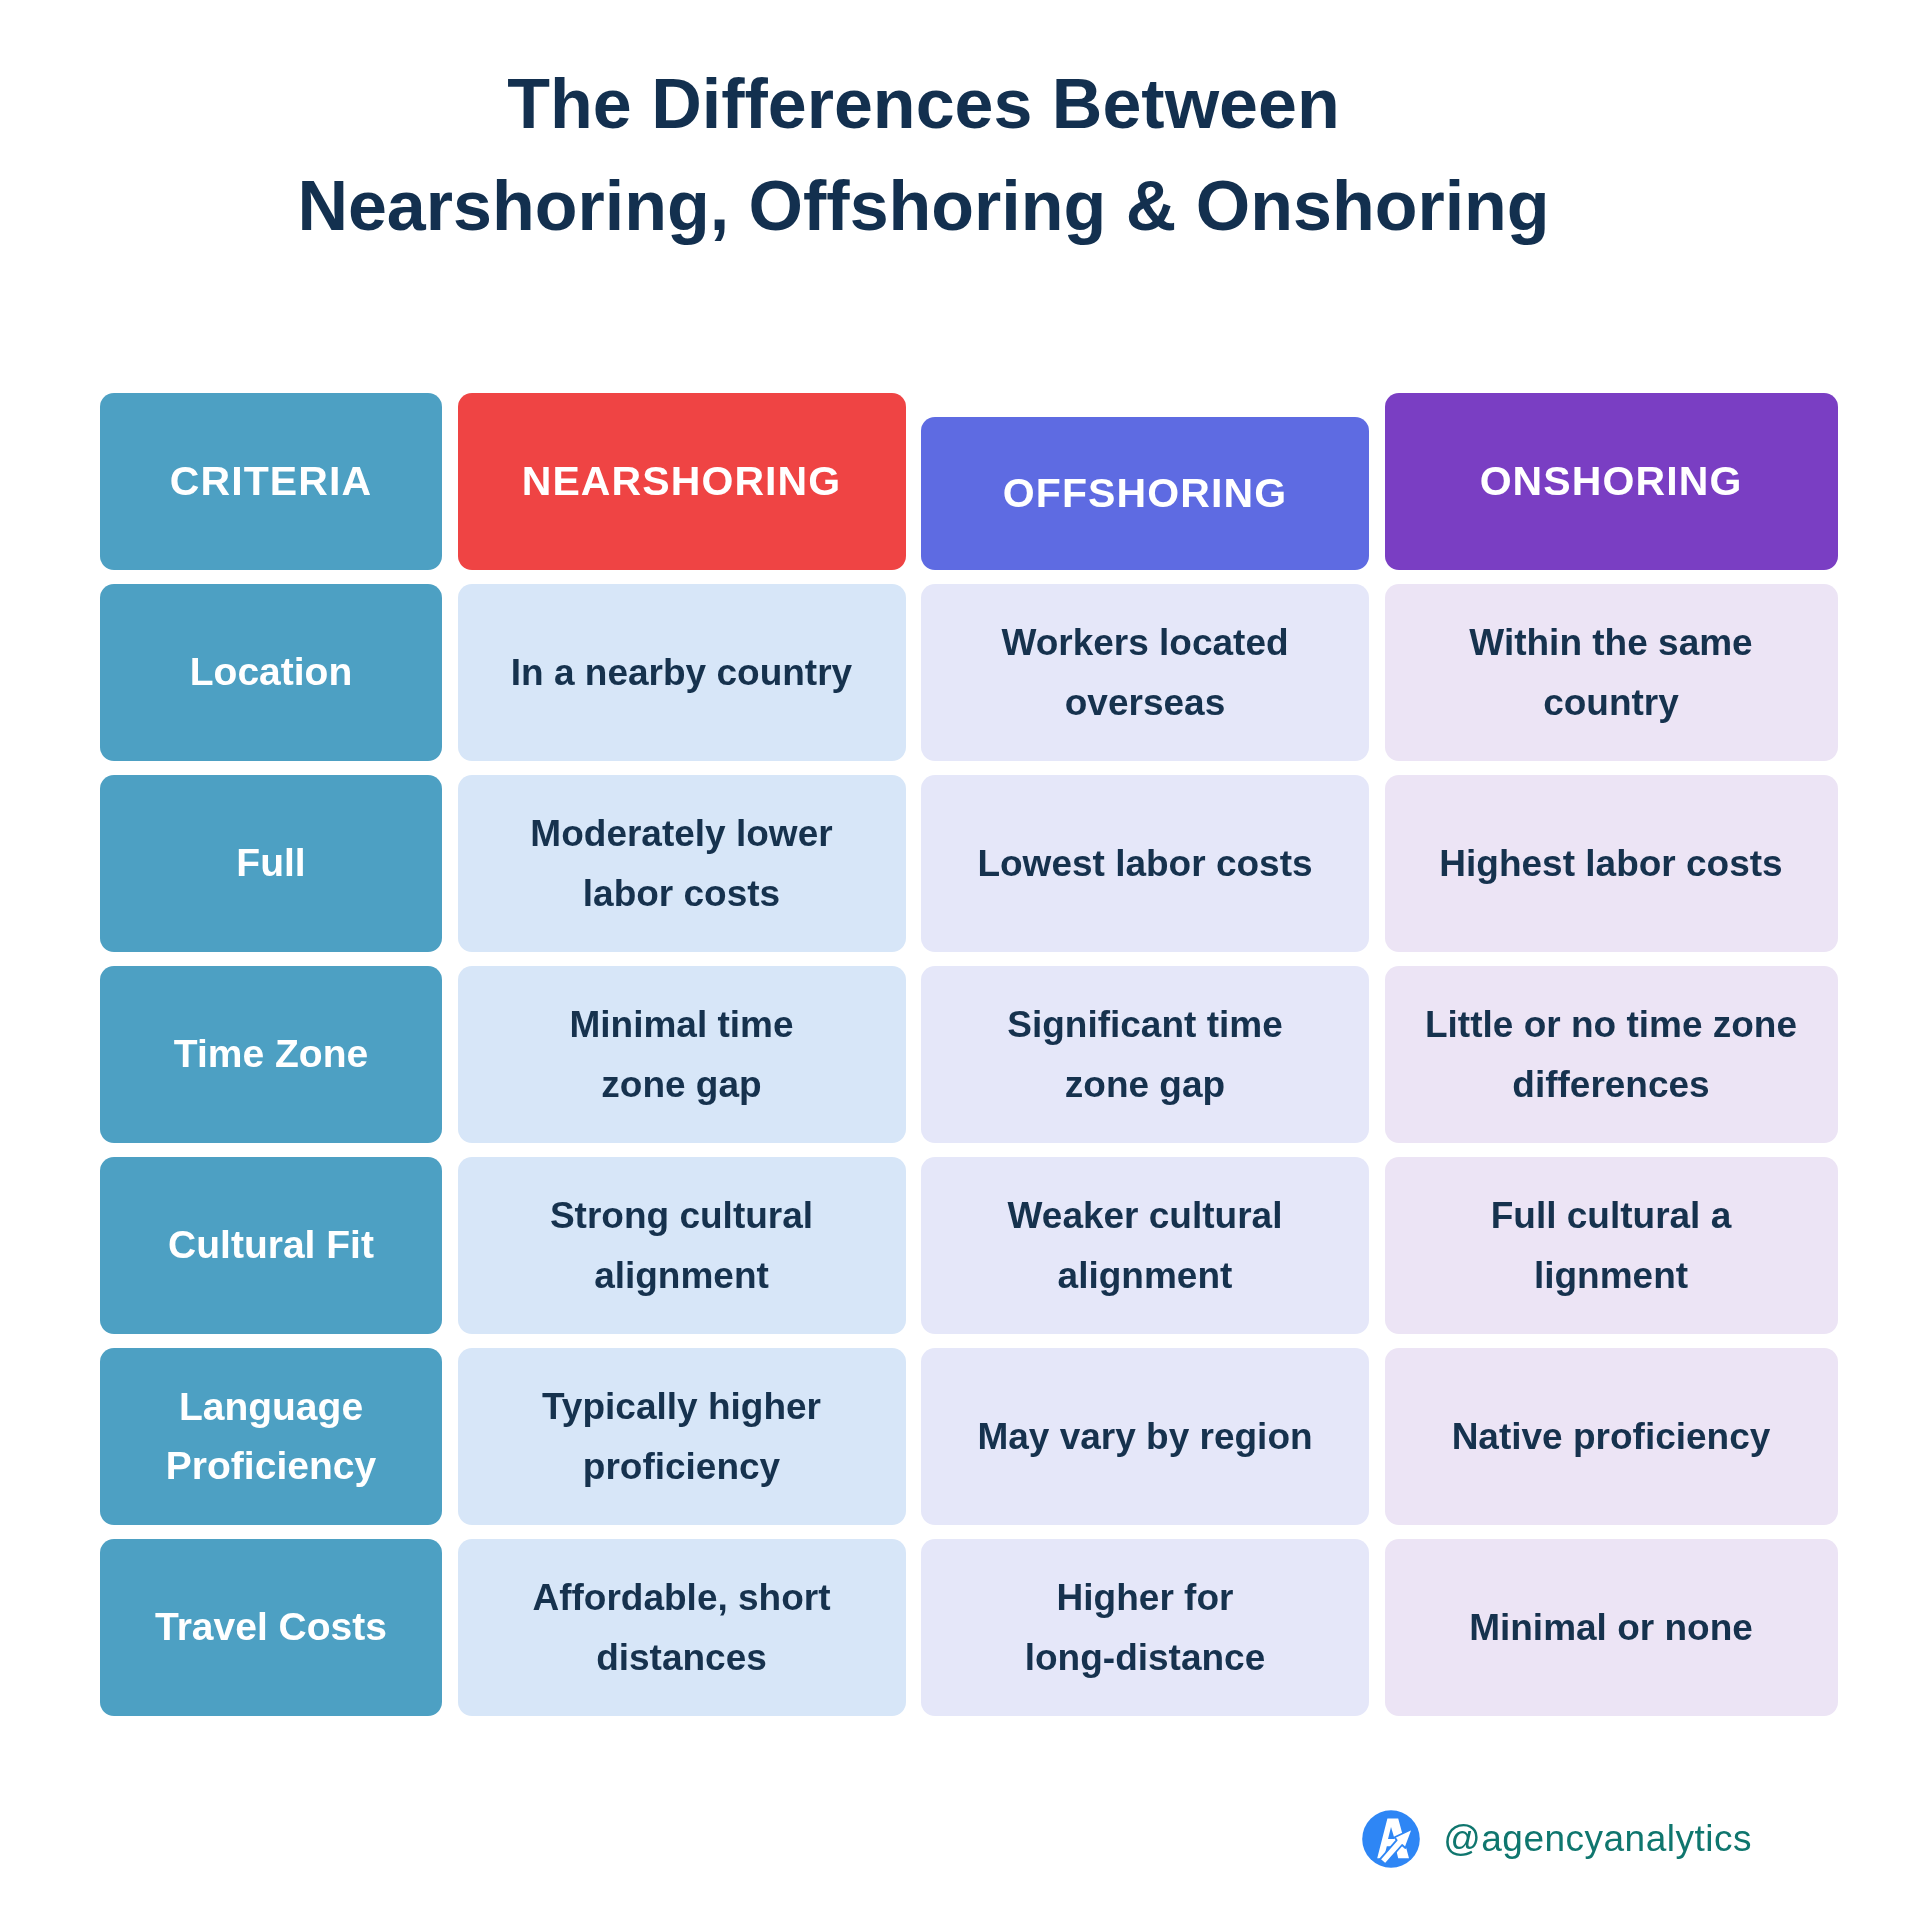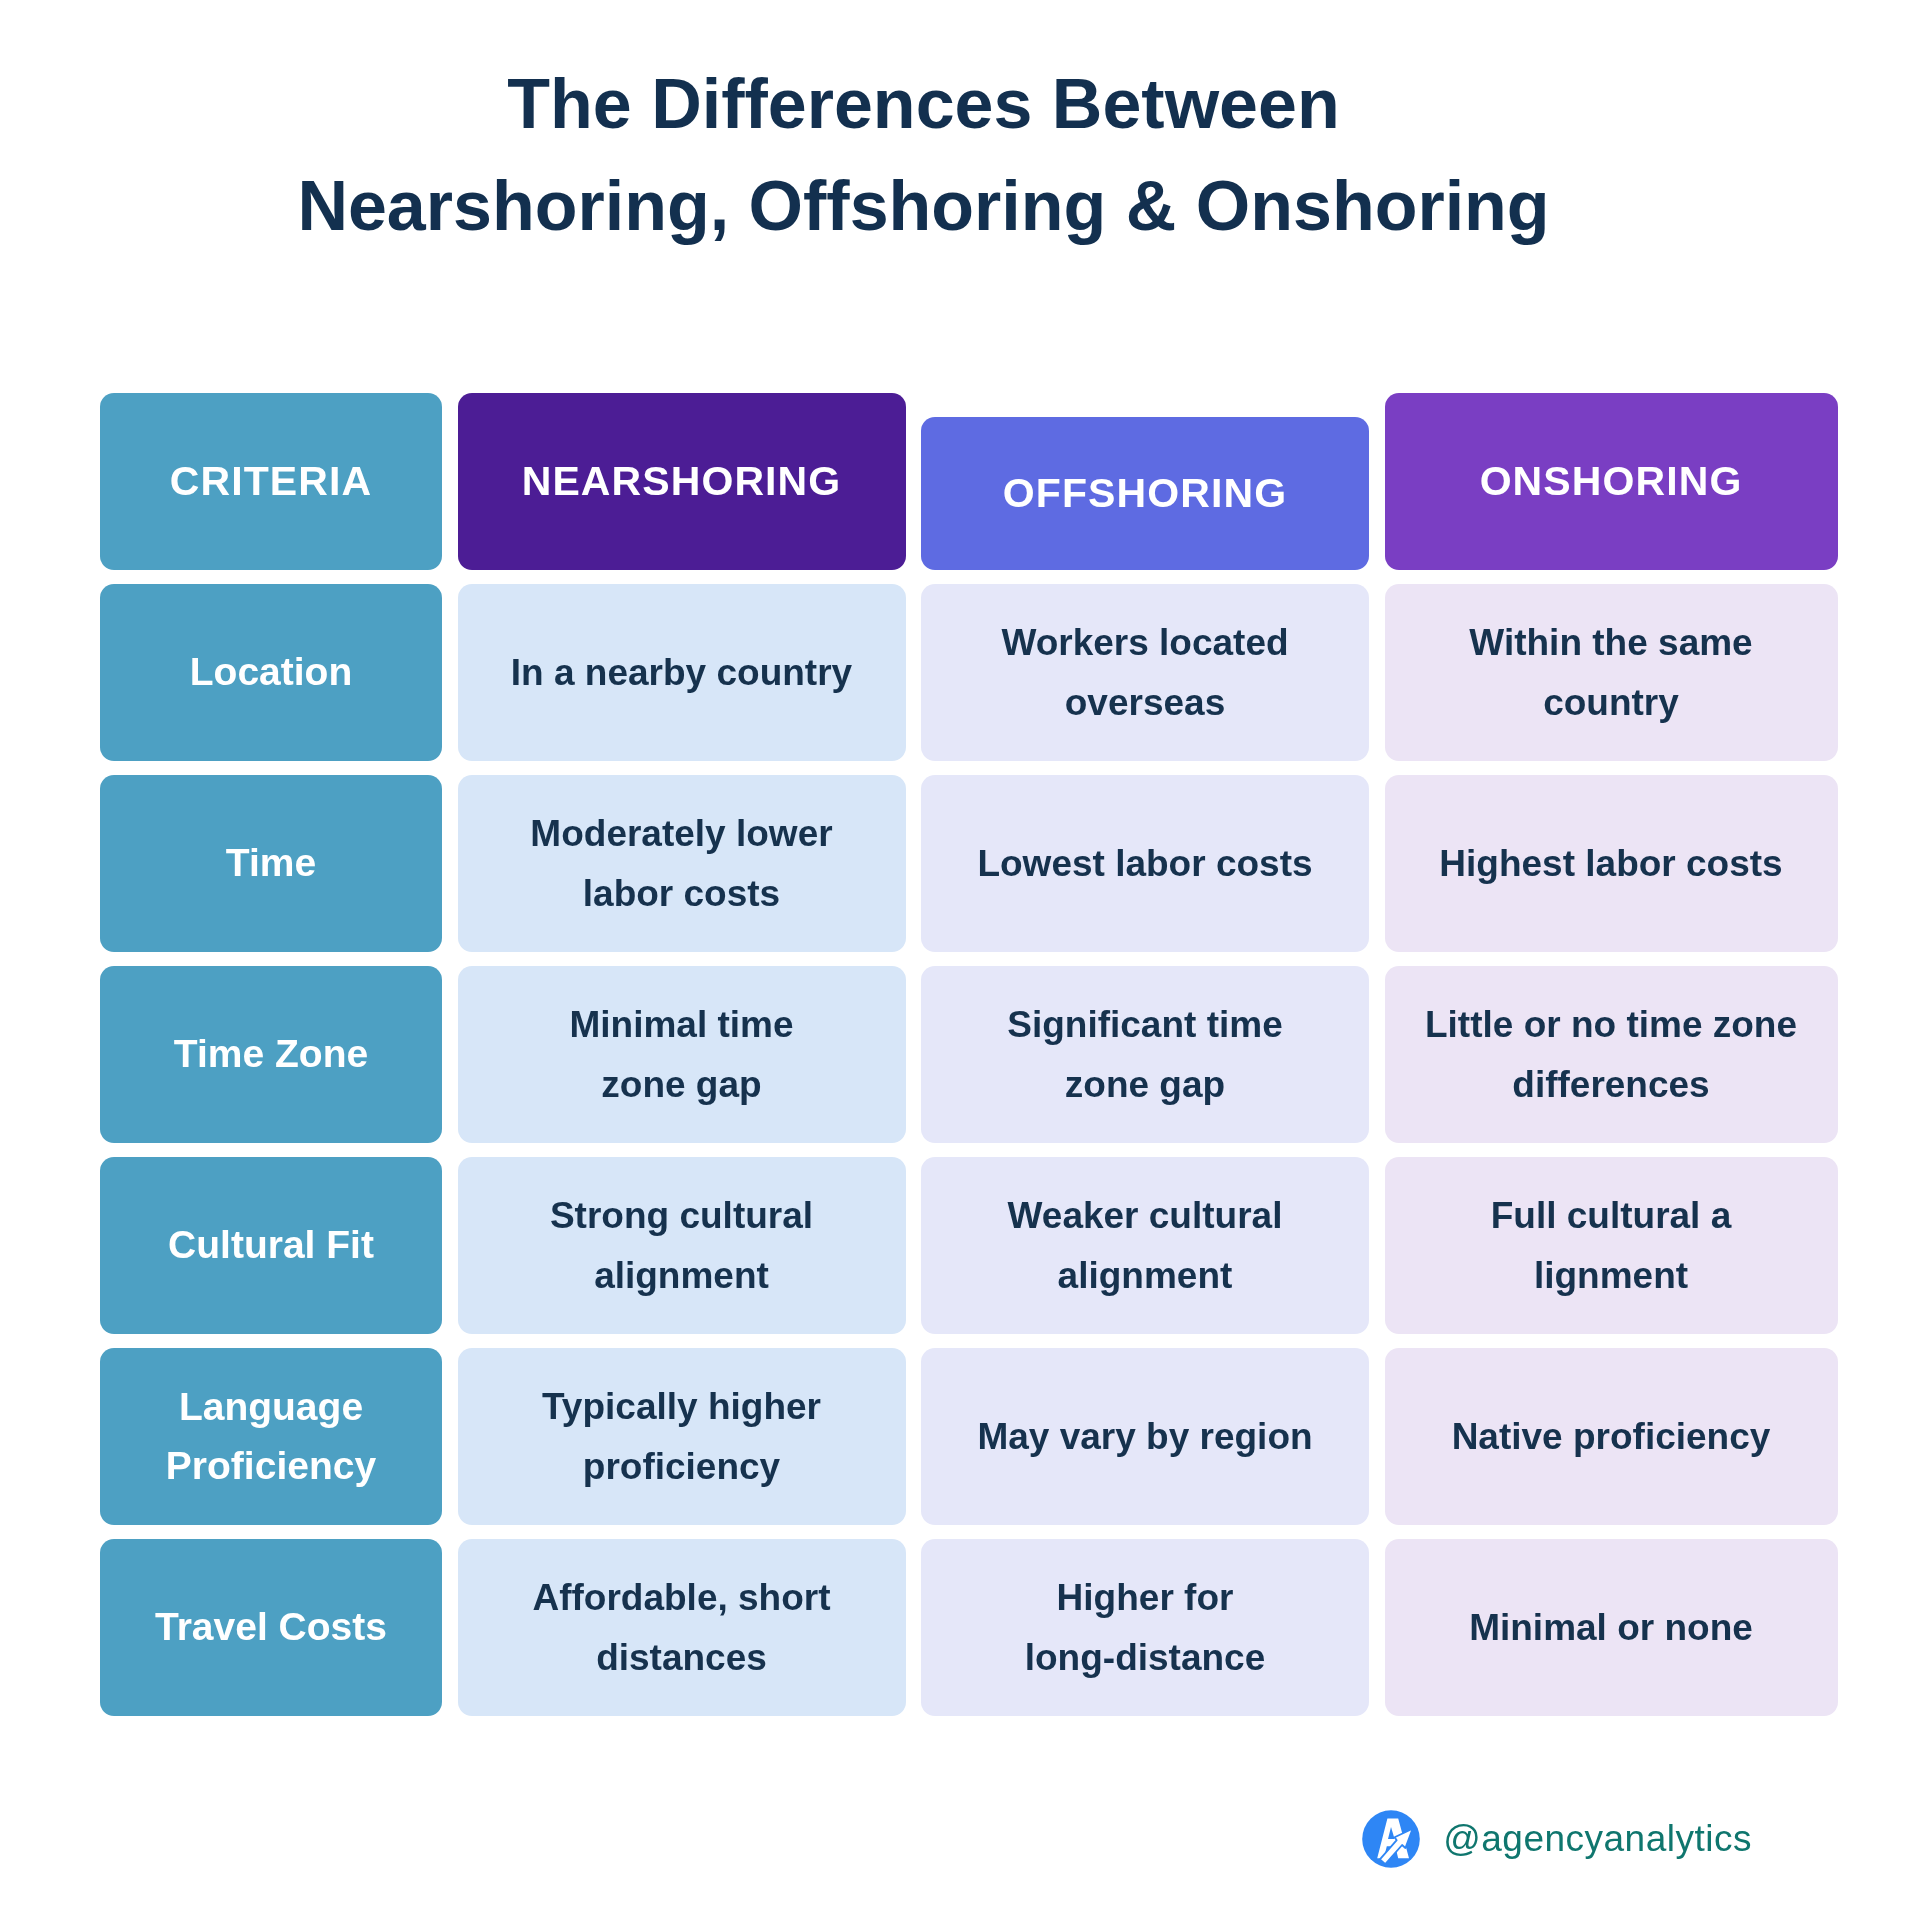--- a/index.html
+++ b/index.html
@@ -55,21 +55,21 @@
     font-size: 39px;
     line-height: 1.5;
   }
   .data {
     color: #16324E;
     font-weight: 600;
     font-size: 37px;
     line-height: 1.62;
   }
   .bg-criteria   { background: #4DA0C3; }
-  .bg-near-head  { background: #4c1d95; text-align: right; }
+  .bg-near-head  { background: #ef4444; text-align: right; }
   .bg-off-head   { background: #5E6BE2; margin-top: 24px; }
   .bg-on-head    { background: #7A3EC3; }
   .bg-near-cell  { background: #D7E6F8; }
   .bg-off-cell   { background: #E5E7F9; }
   .bg-on-cell    { background: #ECE4F5; }
   .footer {
     position: absolute;
     top: 1809px;
     right: 95px;
     display: flex;
@@ -101,21 +101,21 @@
     <div class="cell head bg-off-head">OFFSHORING</div>
     <div class="cell head bg-on-head">ONSHORING</div>
 
     <div class="cell rowlabel bg-criteria">Location</div>
     <div class="cell data bg-near-cell">In a nearby country</div>
     <div class="cell data bg-off-cell">Workers located
 overseas</div>
     <div class="cell data bg-on-cell">Within the same
 country</div>
 
-    <div class="cell rowlabel bg-criteria">Time</div>
+    <div class="cell rowlabel bg-criteria">Full</div>
     <div class="cell data bg-near-cell">Moderately lower
 labor costs</div>
     <div class="cell data bg-off-cell">Lowest labor costs</div>
     <div class="cell data bg-on-cell">Highest labor costs</div>
 
     <div class="cell rowlabel bg-criteria">Time Zone</div>
     <div class="cell data bg-near-cell">Minimal time
 zone gap</div>
     <div class="cell data bg-off-cell">Significant time
 zone gap</div>

